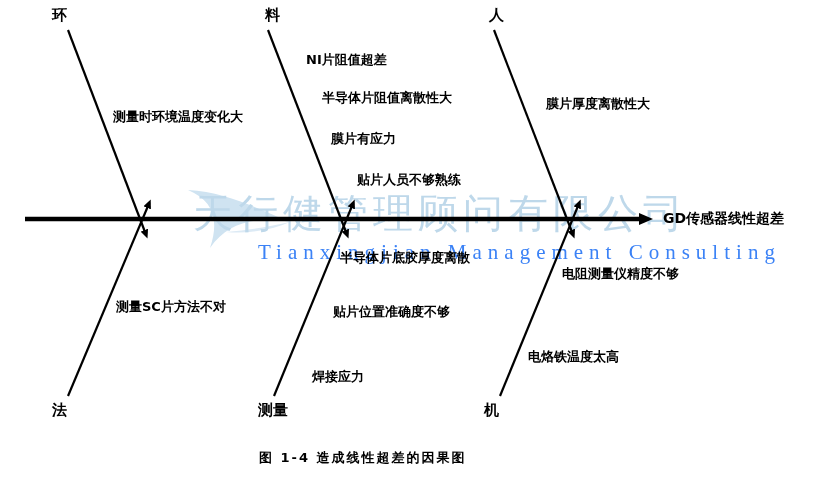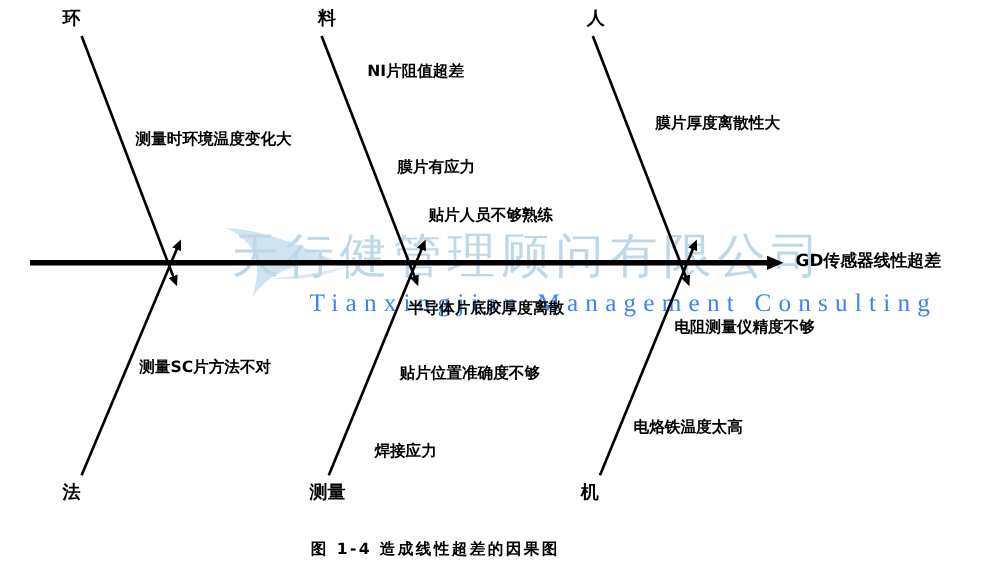--- a/index.html
+++ b/index.html
@@ -141,20 +141,21 @@
     <div class="lbl cat" style="left:52px;  top:8px;">环</div>
     <div class="lbl cat" style="left:265px; top:8px;">料</div>
     <div class="lbl cat" style="left:489px; top:8px;">人</div>
     <div class="lbl cat" style="left:52px;  top:403px;">法</div>
     <div class="lbl cat" style="left:258px; top:403px;">测量</div>
     <div class="lbl cat" style="left:484px; top:403px;">机</div>
 
     <div class="lbl" style="left:113px; top:110px;">测量时环境温度变化大</div>
 
     <div class="lbl" style="left:306px; top:53px;">NI片阻值超差</div>
+    <div class="lbl" style="left:322px; top:91px;">半导体片阻值离散性大</div>
     <div class="lbl" style="left:331px; top:132px;font-family:Liberation Serif, serif;">膜片有应力</div>
     <div class="lbl" style="left:357px; top:173px;">贴片人员不够熟练</div>
 
     <div class="lbl" style="left:546px; top:97px;">膜片厚度离散性大</div>
 
     <div class="lbl" style="left:116px; top:300px;">测量SC片方法不对</div>
 
     <div class="lbl" style="left:340px; top:251px;">半导体片底胶厚度离散</div>
     <div class="lbl" style="left:333px; top:305px;">贴片位置准确度不够</div>
     <div class="lbl" style="left:312px; top:370px;">焊接应力</div>

